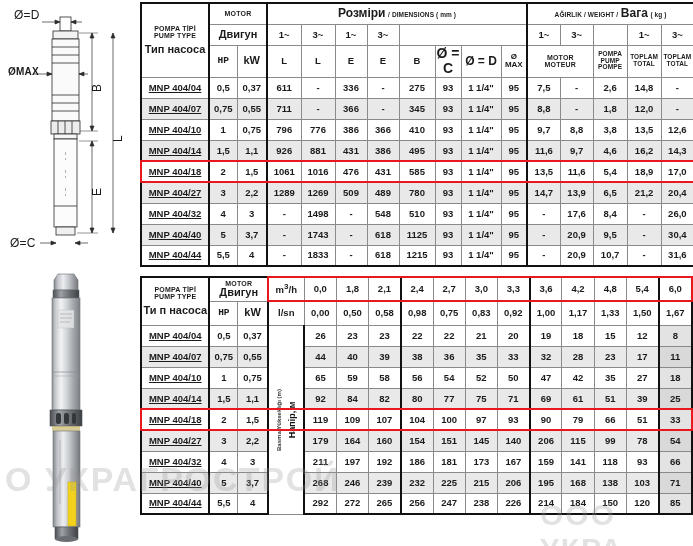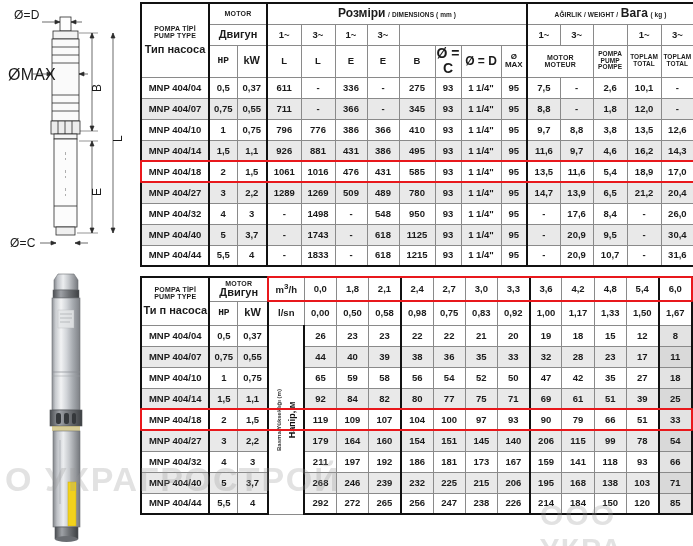--- a/index.html
+++ b/index.html
@@ -84,21 +84,21 @@
   
   .hd-small   { font-size: 7px; letter-spacing: .2px; }
   .hd-tiny    { font-size: 6.5px; letter-spacing: .1px; }
   .hd-cyr     { font-size: 11px; font-weight: bold; }
   .hd-big     { font-size: 12px; font-weight: bold; }
   .hd-mid     { font-size: 9px; font-family: Liberation Mono, monospace; }
   .hd-phase   { font-size: 8px; font-weight: bold; }
   .hd-unit    { font-size: 9.5px; font-weight: bold; }
   .hd-lsn     { font-size: 7px; font-weight: bold; }
 
-  .cell-name  { font-size: 9.5px; text-align: left; padding-left: 6px; }
+  .cell-name  { font-size: 9.5px; text-align: left; padding-left: 6px; text-decoration: underline; }
 
   
   tr.shade td { background: #e9e9e9; }
   tr.plain td { background: #ffffff; }
 
   
   td.col-last { background: #d9d9d9 !important; }
   tr.plain td.col-last { background: #e3e3e3 !important; }
 
   
@@ -217,21 +217,21 @@
           <line x1="79" y1="141" x2="98" y2="141" stroke-width="0.5"></line>
           <line x1="77" y1="233" x2="98" y2="233" stroke-width="0.5"></line>
 
           <line x1="113" y1="33" x2="113" y2="233"></line>
           <polygon points="113,33 111,38 115,38"></polygon>
           <polygon points="113,233 111,228 115,228"></polygon>
         </g>
       </svg>
 
       <span class="dim-label" style="left:14px; top:8px; font-size:12px;">Ø=D</span>
-      <span class="dim-label" style="left:8px; top:66px; font-size:16px;">ØMAX</span>
+      <span class="dim-label" style="left:8px; top:66px; font-size:10px;font-weight:bold;">ØMAX</span>
       <span class="dim-label" style="left:10px; top:236px; font-size:12px;">Ø=C</span>
       <span class="dim-label vert" style="left:90px; top:92px; font-size:12px;">B</span>
       <span class="dim-label vert" style="left:90px; top:196px; font-size:12px;">E</span>
       <span class="dim-label vert" style="left:111px; top:142px; font-size:12px;">L</span>
     </div>
 
     <div id="photo-panel">
       <svg width="140" height="278" viewBox="0 0 140 278">
         <defs>
           <linearGradient id="steel" x1="0" y1="0" x2="1" y2="0">
@@ -390,21 +390,21 @@
             <td class="">-</td>
             <td class="">336</td>
             <td class="">-</td>
             <td class="">275</td>
             <td class="">93</td>
             <td class="">1 1/4"</td>
             <td class="">95</td>
             <td class="bl-thick">7,5</td>
             <td class="">-</td>
             <td class="">2,6</td>
-            <td class="">10,1</td>
+            <td class="">14,8</td>
             <td class="outer-r br-thick">-</td>
           </tr>
           <tr class="shade">
             <td class="cell-name outer-l bl-thick">MNP 404/07</td>
             <td class="bl-thick">0,75</td>
             <td class="">0,55</td>
             <td class="bl-thick">711</td>
             <td class="">-</td>
             <td class="">366</td>
             <td class="">-</td>
@@ -491,21 +491,21 @@
             <td class="outer-r br-thick">20,4</td>
           </tr>
           <tr class="plain">
             <td class="cell-name outer-l bl-thick">MNP 404/32</td>
             <td class="bl-thick">4</td>
             <td class="">3</td>
             <td class="bl-thick">-</td>
             <td class="">1498</td>
             <td class="">-</td>
             <td class="">548</td>
-            <td class="">950</td>
+            <td class="">510</td>
             <td class="">93</td>
             <td class="">1 1/4"</td>
             <td class="">95</td>
             <td class="bl-thick">-</td>
             <td class="">17,6</td>
             <td class="">8,4</td>
             <td class="">-</td>
             <td class="outer-r br-thick">26,0</td>
           </tr>
           <tr class="shade">

